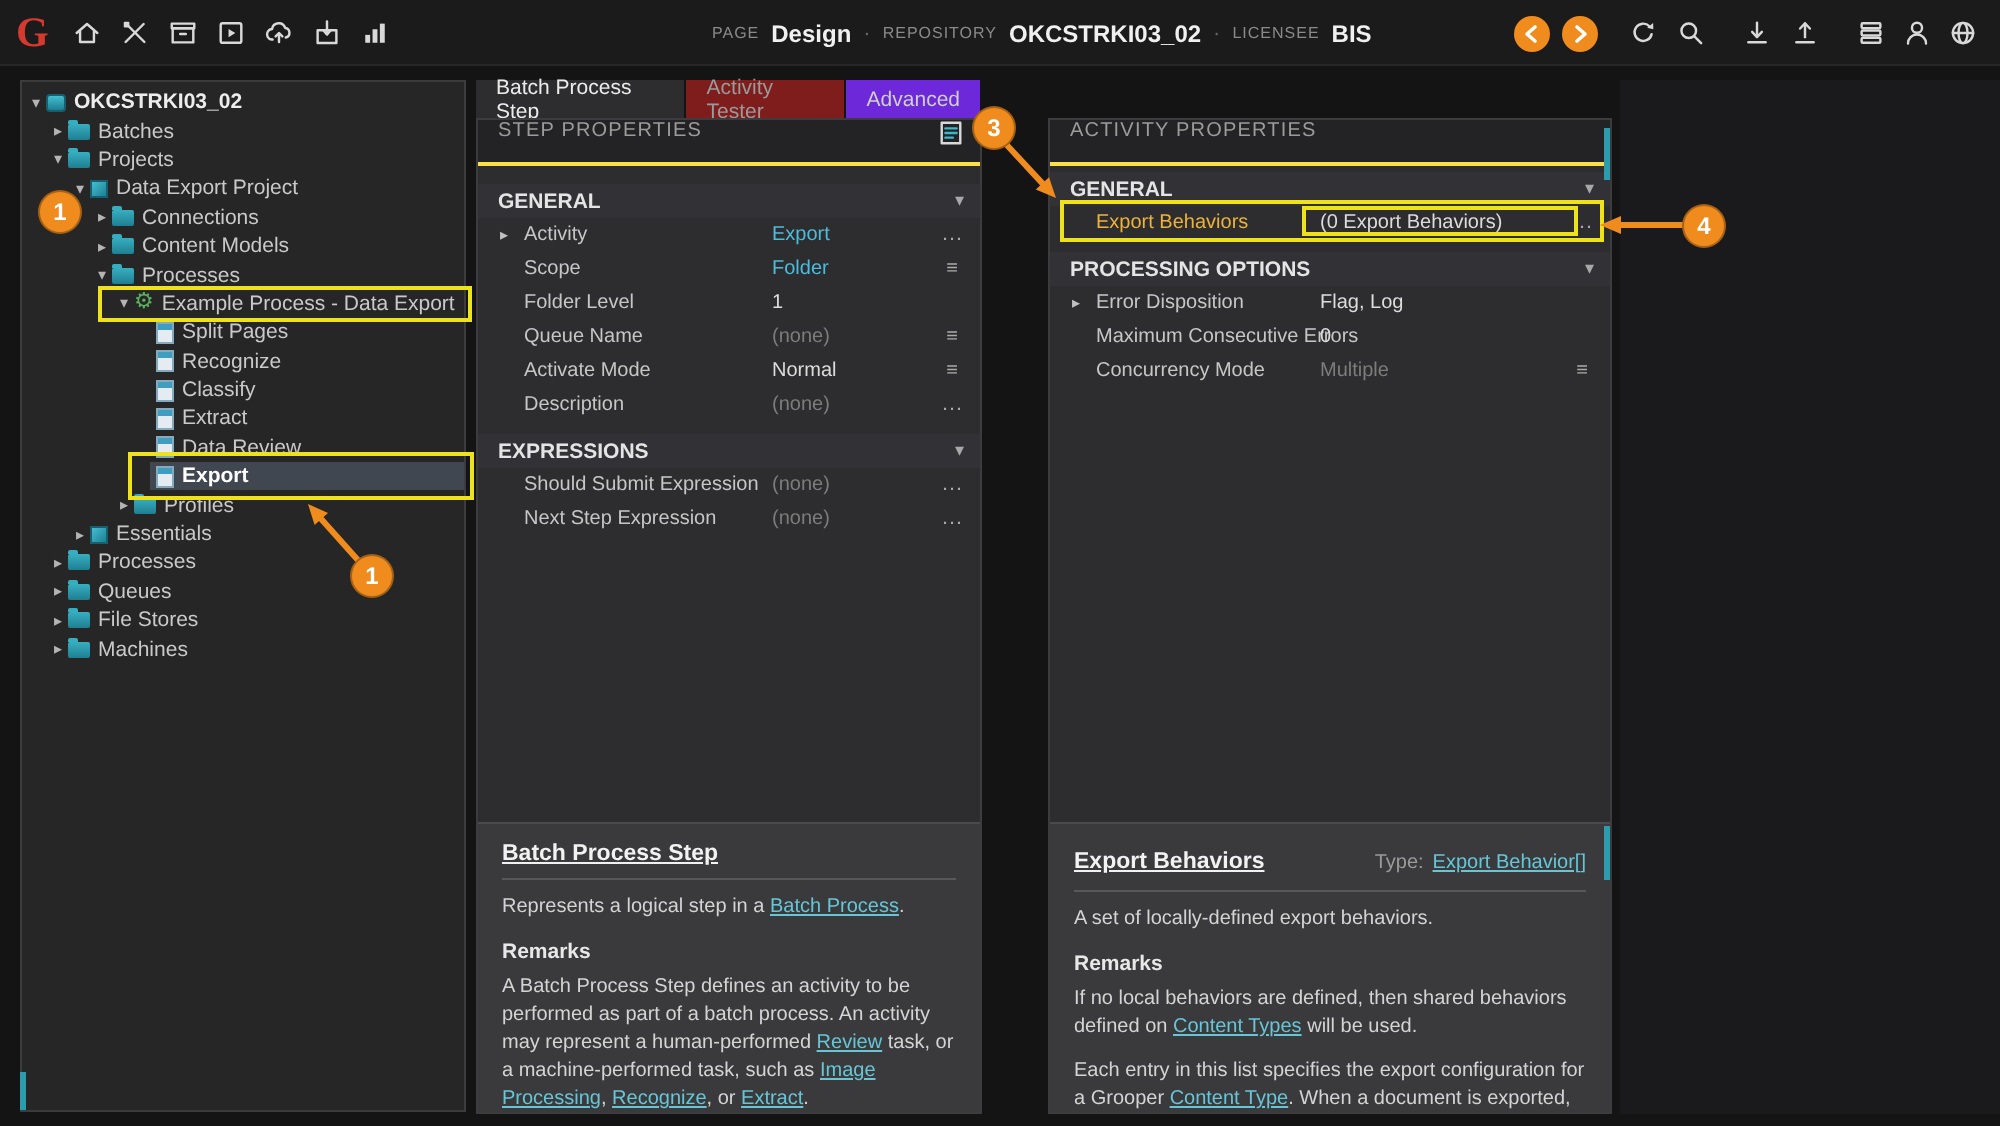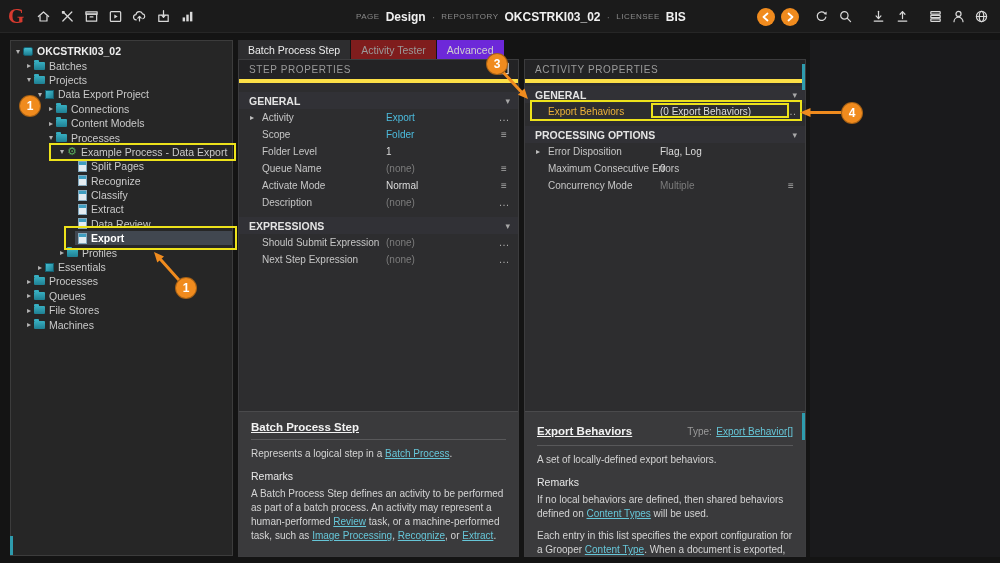--- a/index.html
+++ b/index.html
@@ -32,28 +32,28 @@
   .sel .tlab{color:#fff;font-weight:bold}
   .ic-folder{width:11px;height:8px;background:linear-gradient(180deg,#37aec0,#1f7f92);border-radius:1px;position:relative}
   .ic-folder::before{content:"";position:absolute;left:0;top:-2px;width:5px;height:2px;background:#37aec0;border-radius:1px 1px 0 0}
   .ic-cube{width:9px;height:9px;background:linear-gradient(135deg,#45bed0,#1e7f93);border:1px solid #145f70}
   .ic-repo{width:10px;height:9px;background:linear-gradient(180deg,#45bed0,#1e7f93);border:1px solid #145f70;border-radius:2px}
   .ic-step{width:9px;height:11px;background:#e4ecf1;border:1px solid #85a9bd;position:relative}
   .ic-step::before{content:"";position:absolute;left:0;top:0;right:0;height:3px;background:#3f9ec0}
   .ic-gear{font-size:11px;line-height:11px;color:#5bb05e}
 
   
-  .midpanel{position:absolute;left:238px;top:40px;width:281px;height:517px}
+  .midpanel{position:absolute;left:238px;top:40px;width:253px;height:517px}
   .tabs{position:absolute;left:0;top:0;height:19px;display:flex}
   .tab{height:19px;display:flex;align-items:center;justify-content:center;font-size:10.5px;background:#7f1d1d;color:#9a9a9a;margin-right:1px;padding:0 10px}
   .tab.active{background:#2d2d2f;color:#ececec}
   .tab.alt{background:#6d28d9;color:#cfcfcf}
   .panelbody{position:absolute;left:0;top:19px;right:0;bottom:0;background:#2d2d2f;border:1px solid #3c3c3e;overflow:hidden}
   .rightpanel{position:absolute;left:524px;top:59px;width:282px;height:498px;background:#2d2d2f;border:1px solid #3c3c3e;overflow:hidden}
-  .phead{height:23px;background:#232325;border-bottom:4px solid #fde047;color:#9b9b9b;font-size:10px;letter-spacing:.6px;display:flex;align-items:center;padding:0 8px 0 10px}
+  .phead{height:23px;background:#232325;border-bottom:2px solid #fde047;color:#9b9b9b;font-size:10px;letter-spacing:.6px;display:flex;padding:0 8px 0 10px}
   .phead .spacer{flex:1}
   .psec{height:17px;display:flex;align-items:center;padding:0 8px 0 10px;font-size:10.5px;font-weight:bold;color:#e4e4e4;background:#313136}
   .psec .chev{margin-left:auto;font-size:9px;color:#a8a8a8;font-weight:normal}
   .mt9{margin-top:9px}.mt6{margin-top:6px}.mt3{margin-top:3px}
   .prow{position:relative;height:17px;font-size:10px}
   .pexp{position:absolute;left:11px;top:4px;font-size:8px;color:#c0c0c0}
   .plab{position:absolute;left:23px;top:3px;color:#c6c6c6;white-space:nowrap}
   .plab.orange{color:#edb23a}
   .pval{position:absolute;left:147px;top:3px;color:#dcdcdc;white-space:nowrap}
   .rightpanel .pval{left:135px}
@@ -64,21 +64,21 @@
   .pcheck{position:absolute;right:7px;top:3px;width:11px;height:11px;background:#d7dde2;border:1px solid #8a9097;color:#22303b;font-size:9px;line-height:9px;text-align:center;font-weight:bold}
 
   
   .help{position:absolute;left:0;right:0;top:351px;bottom:0;background:#3a3a3c;border-top:1px solid #4a4a4c;padding:9px 12px 0 12px;overflow:hidden}
   .help-title{font-size:11.5px;font-weight:bold;color:#f2f2f2;text-decoration:underline}
   .help-titlerow{display:flex;justify-content:space-between;align-items:baseline}
   .typelab{font-size:10px;color:#9a9a9a}
   .typeval{font-size:10px;color:#66c6d8;text-decoration:underline}
   .hrule{border-bottom:1px solid #58585a;margin:6px 0 7px 0}
   .help p{font-size:10px;line-height:1.4;color:#d4d4d4;margin:0 0 8px 0}
-  .remarks{font-size:10.5px;font-weight:normal;color:#e8e8e8;margin:9px 0 5px 0}
+  .remarks{font-size:10.5px;font-weight:bold;color:#e8e8e8;margin:9px 0 5px 0}
   .hlink{color:#66c6d8;text-decoration:underline}
 
   
   .ybox{position:absolute;border:2px solid #EDE21B;z-index:55;pointer-events:none}
   .badge{position:absolute;width:22px;height:22px;border-radius:50%;background:#F08B1E;border:1px solid rgba(0,0,0,.3);color:#fff;font-size:12px;font-weight:bold;display:flex;align-items:center;justify-content:center;z-index:60}
   .overlay{position:absolute;left:0;top:0;z-index:58;pointer-events:none}
   .thumb{position:absolute;width:3px;background:#2E9BAD;z-index:30}
   .farright{position:absolute;left:810px;top:40px;width:190px;height:517px;background:#1a1a1c}
 </style>
 </head>

